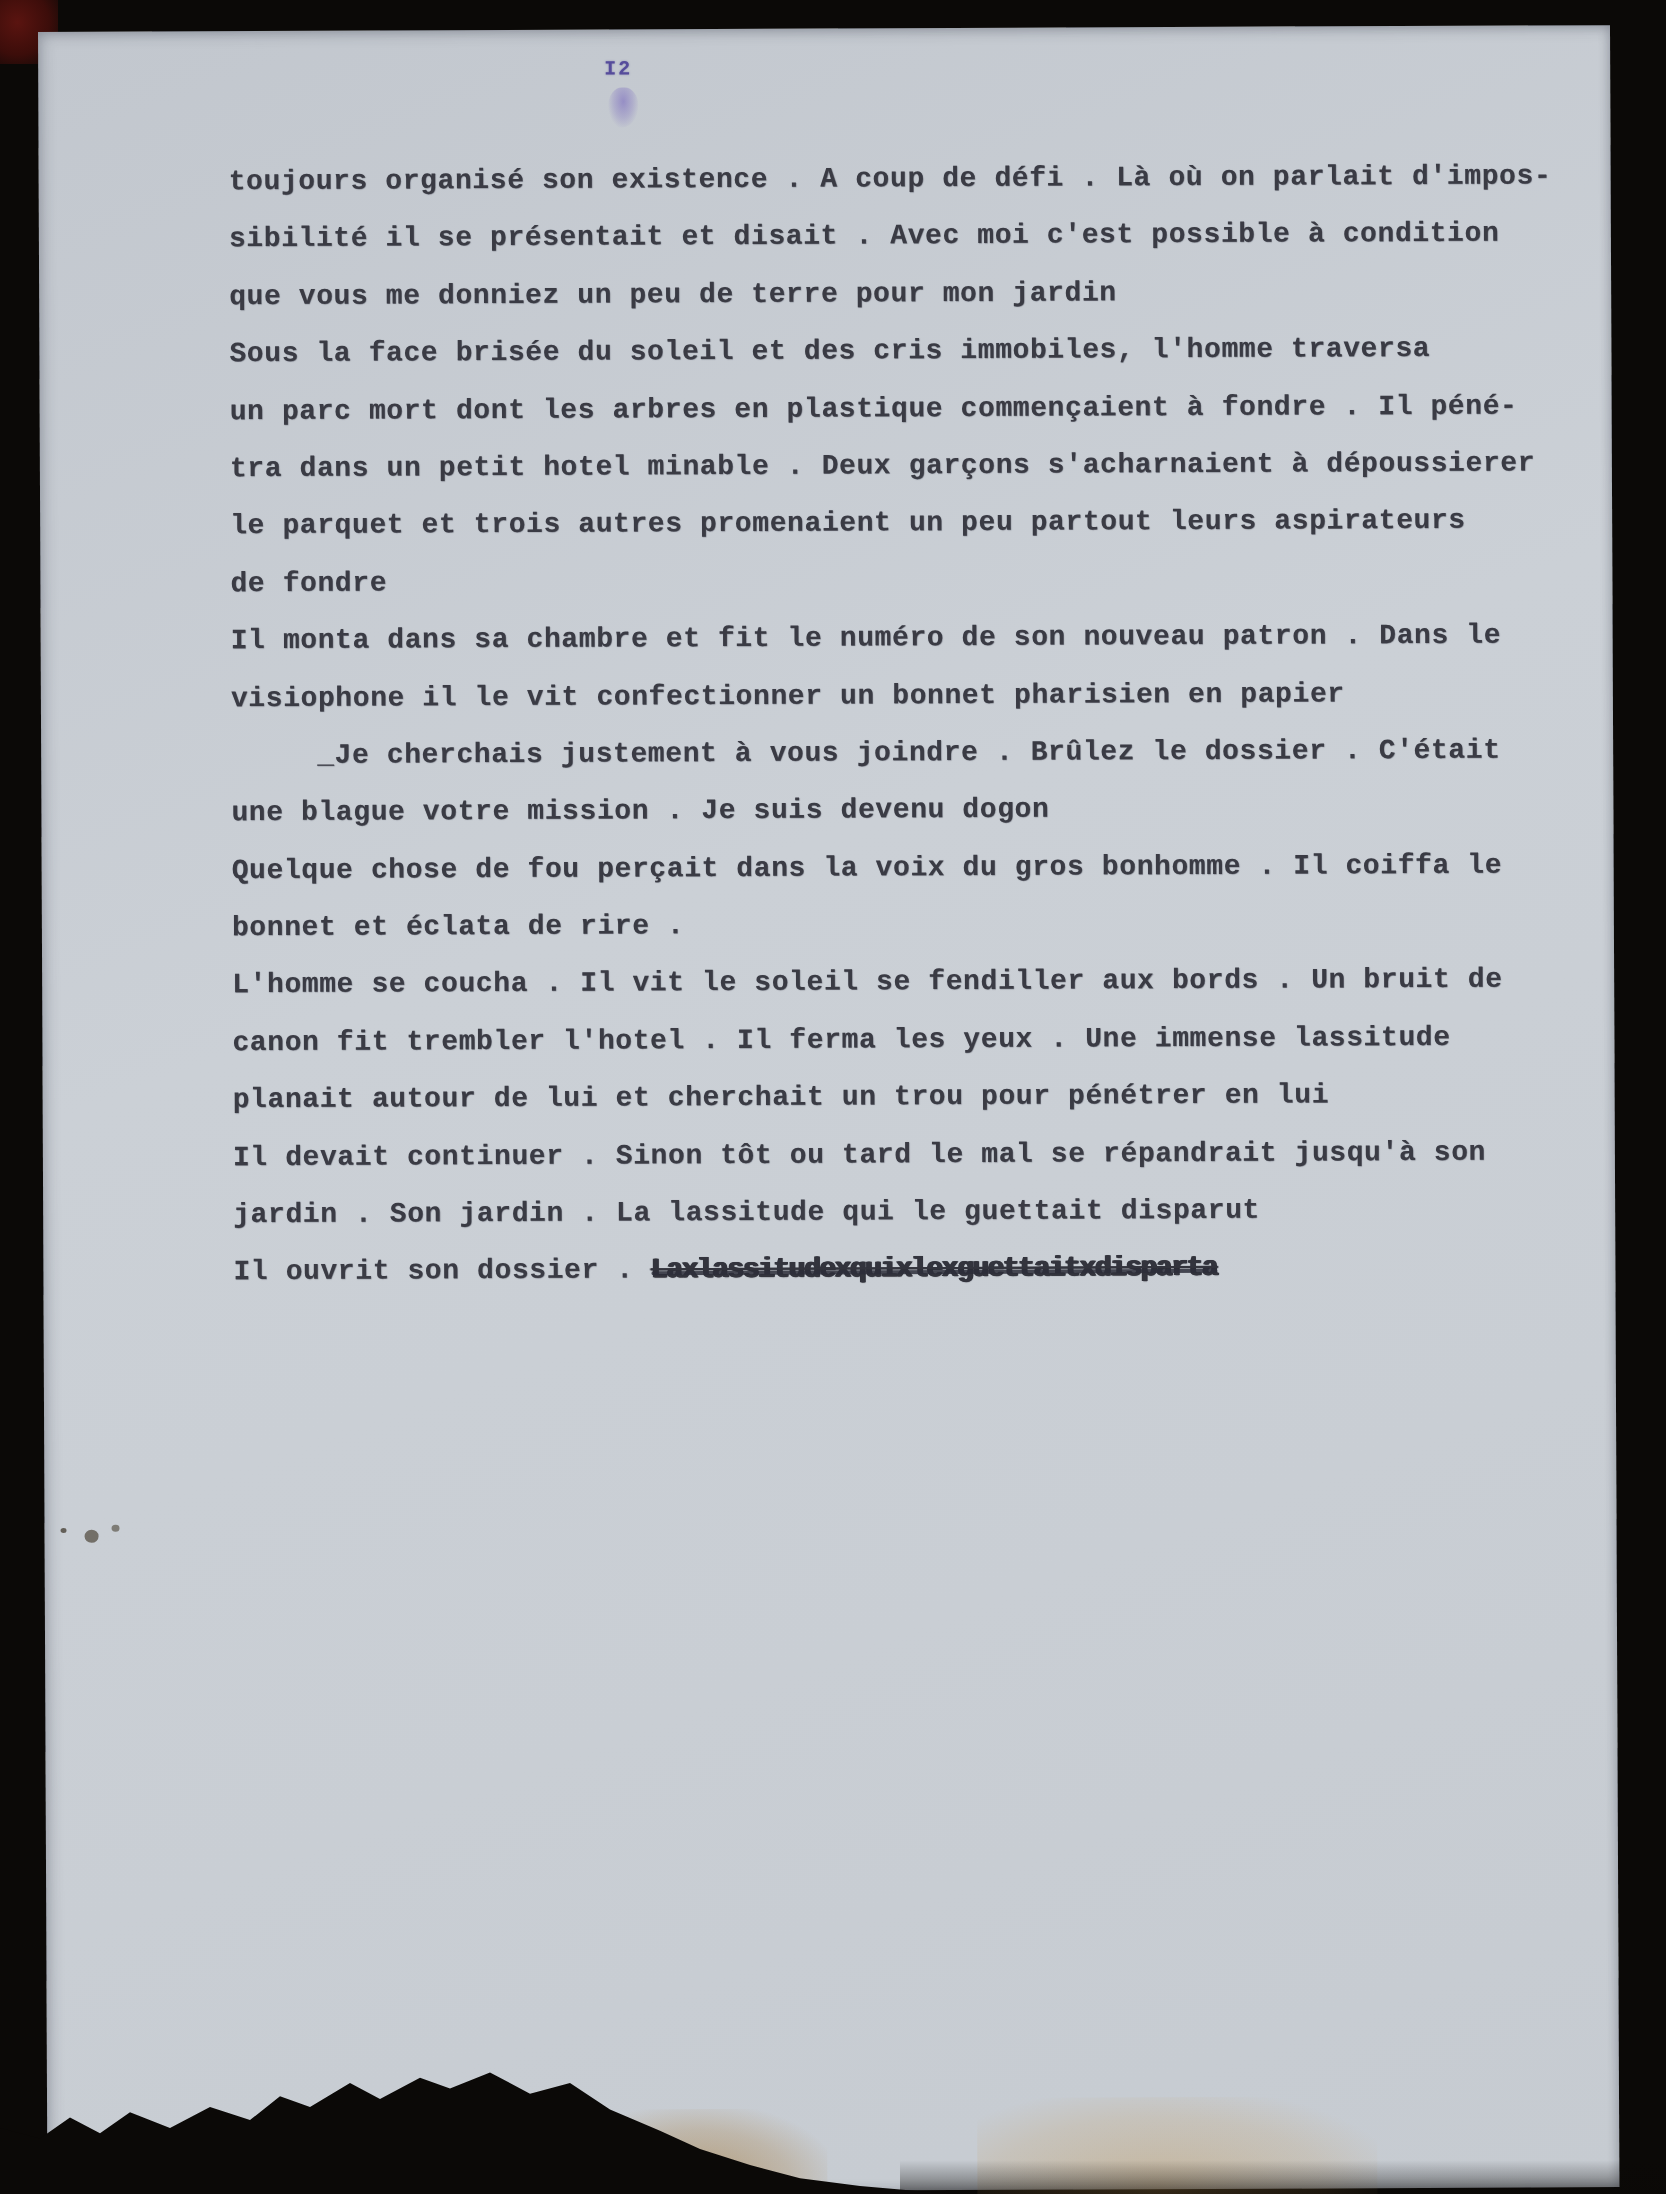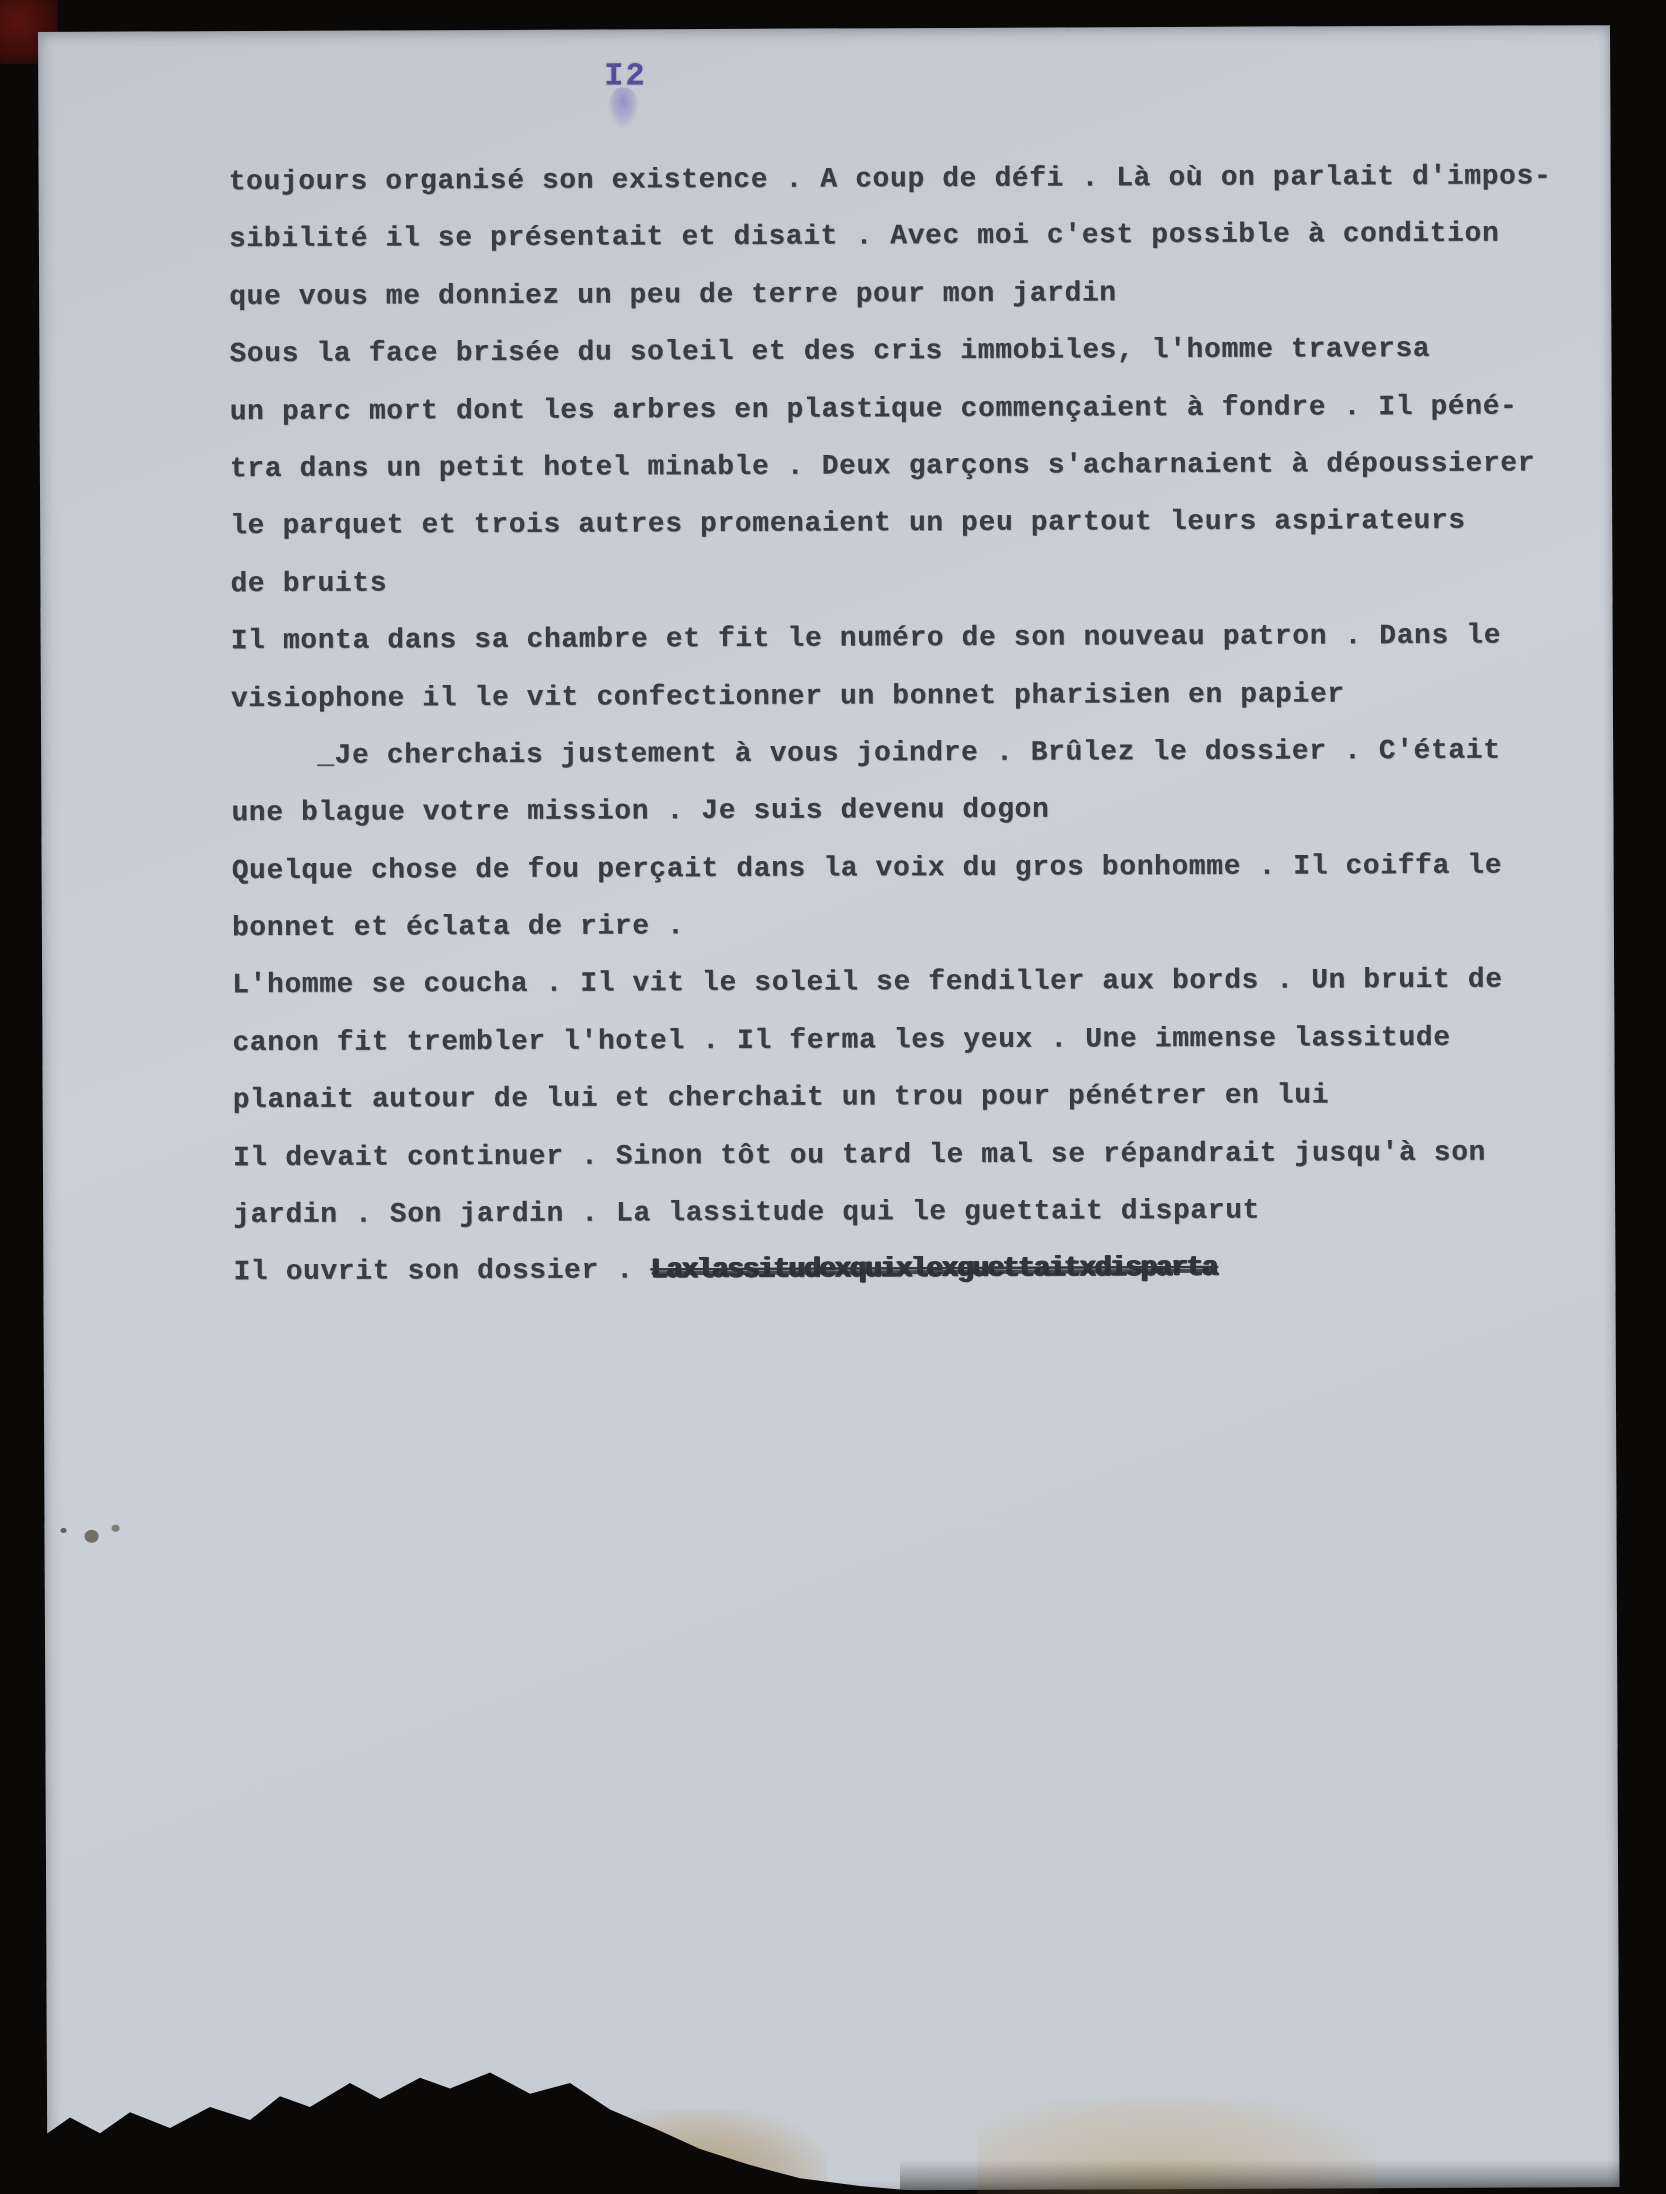--- a/index.html
+++ b/index.html
@@ -16,21 +16,21 @@
   
   .paper{
     position:absolute;left:38px;top:32px;width:1572px;height:2162px;
     background:linear-gradient(160deg,#c2c7ce 0%,#cbd0d6 40%,#c9ced4 70%,#c6cbd1 100%);
     box-shadow:inset 4px 3px 14px rgba(40,45,60,.25), inset -3px 0 10px rgba(40,45,60,.18);
     transform:rotate(-0.25deg);
     transform-origin:top left;
   }
   .page-number{
     position:absolute;left:566px;top:28px;
-    font-size:32px;font-weight:700;letter-spacing:2px;
+    font-size:20px;font-weight:700;letter-spacing:2px;
     color:var(--num-ink,#564c9b);
     text-shadow:0 0 2px rgba(86,76,155,.55);
   }
   .ink-blot{
     position:absolute;left:570px;top:58px;width:30px;height:40px;
     background:radial-gradient(ellipse at 50% 35%, rgba(112,94,188,.55) 0%, rgba(112,94,188,.25) 45%, rgba(112,94,188,0) 75%);
     border-radius:50% 50% 60% 40%;
   }
   .text-block{
     position:absolute;left:190px;top:122px;width:1360px;
@@ -91,21 +91,21 @@
     <div class="page-number">I2</div>
     <div class="ink-blot"></div>
     <div class="text-block" id="text-lines">
         <div class="line"><span>toujours organisé son existence . A coup de défi . Là où on parlait d'impos-</span></div>
         <div class="line"><span>sibilité il se présentait et disait . Avec moi c'est possible à condition</span></div>
         <div class="line"><span>que vous me donniez un peu de terre pour mon jardin</span></div>
         <div class="line"><span>Sous la face brisée du soleil et des cris immobiles, l'homme traversa</span></div>
         <div class="line"><span>un parc mort dont les arbres en plastique commençaient à fondre . Il péné-</span></div>
         <div class="line"><span>tra dans un petit hotel minable . Deux garçons s'acharnaient à dépoussierer</span></div>
         <div class="line"><span>le parquet et trois autres promenaient un peu partout leurs aspirateurs</span></div>
-        <div class="line"><span>de bruits</span></div>
+        <div class="line"><span>de fondre</span></div>
         <div class="line"><span>Il monta dans sa chambre et fit le numéro de son nouveau patron . Dans le</span></div>
         <div class="line"><span>visiophone il le vit confectionner un bonnet pharisien en papier</span></div>
         <div class="line indent"><span>_Je cherchais justement à vous joindre . Brûlez le dossier . C'était</span></div>
         <div class="line"><span>une blague votre mission . Je suis devenu dogon</span></div>
         <div class="line"><span>Quelque chose de fou perçait dans la voix du gros bonhomme . Il coiffa le</span></div>
         <div class="line"><span>bonnet et éclata de rire .</span></div>
         <div class="line"><span>L'homme se coucha . Il vit le soleil se fendiller aux bords . Un bruit de</span></div>
         <div class="line"><span>canon fit trembler l'hotel . Il ferma les yeux . Une immense lassitude</span></div>
         <div class="line"><span>planait autour de lui et cherchait un trou pour pénétrer en lui</span></div>
         <div class="line"><span>Il devait continuer . Sinon tôt ou tard le mal se répandrait jusqu'à son</span></div>

